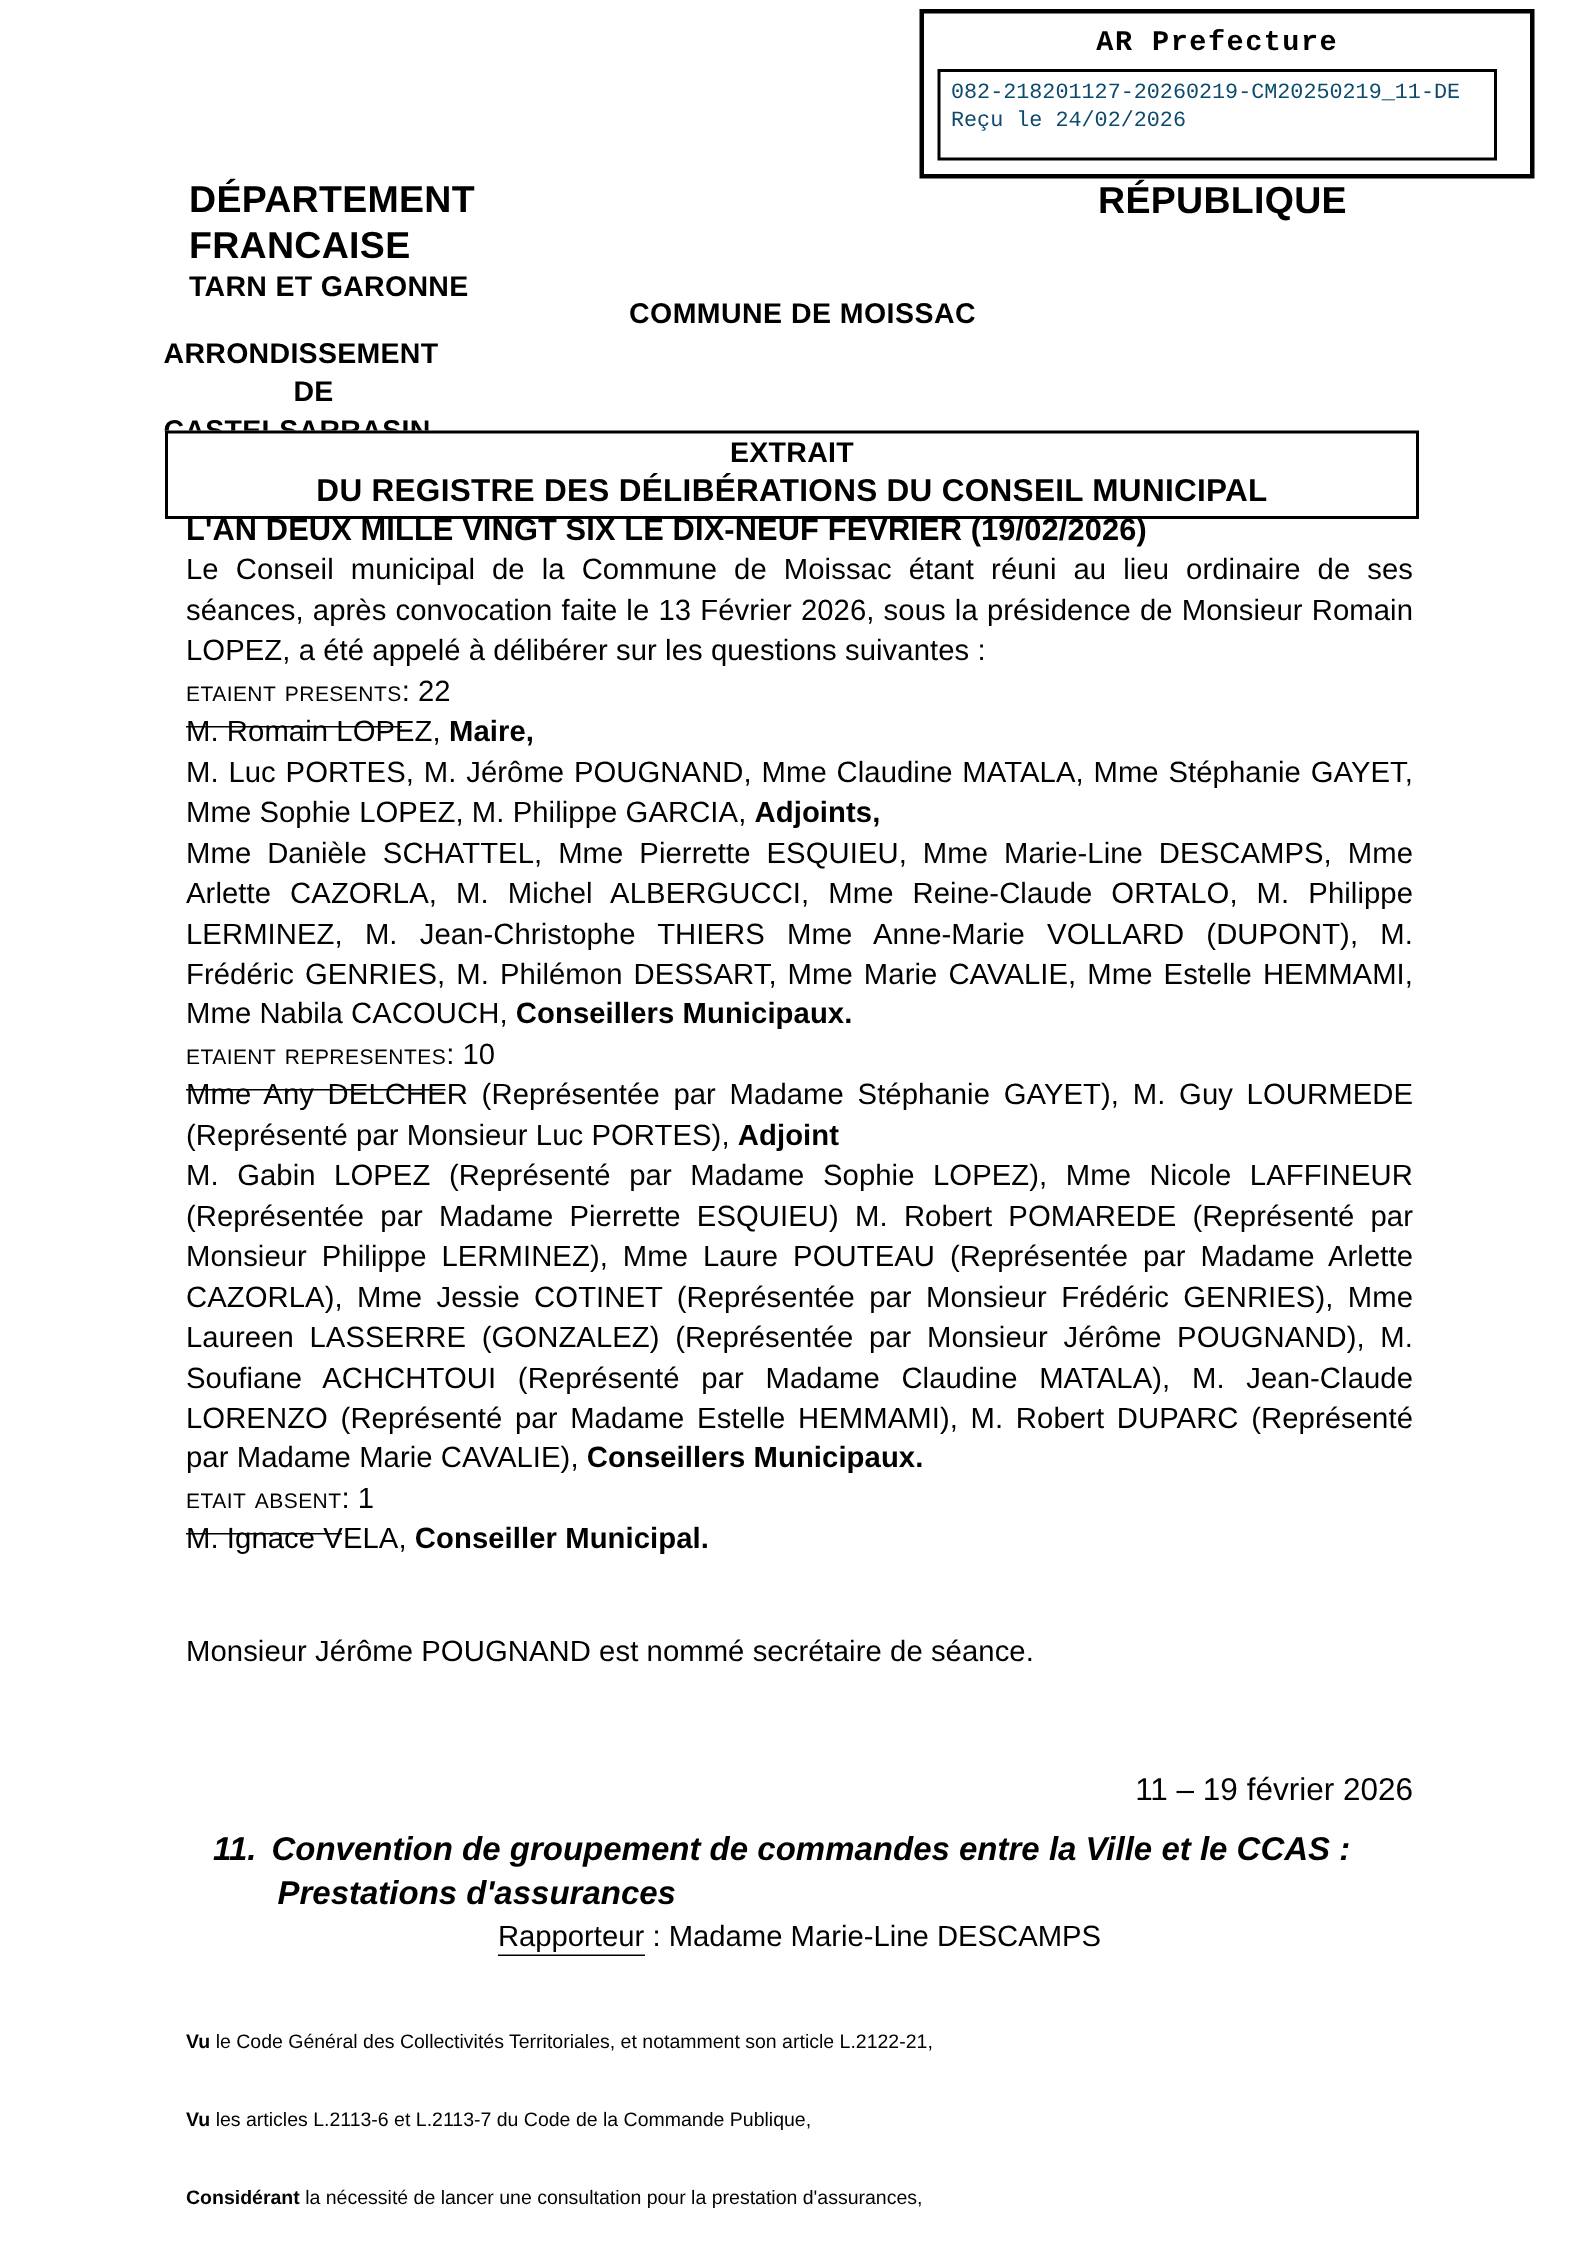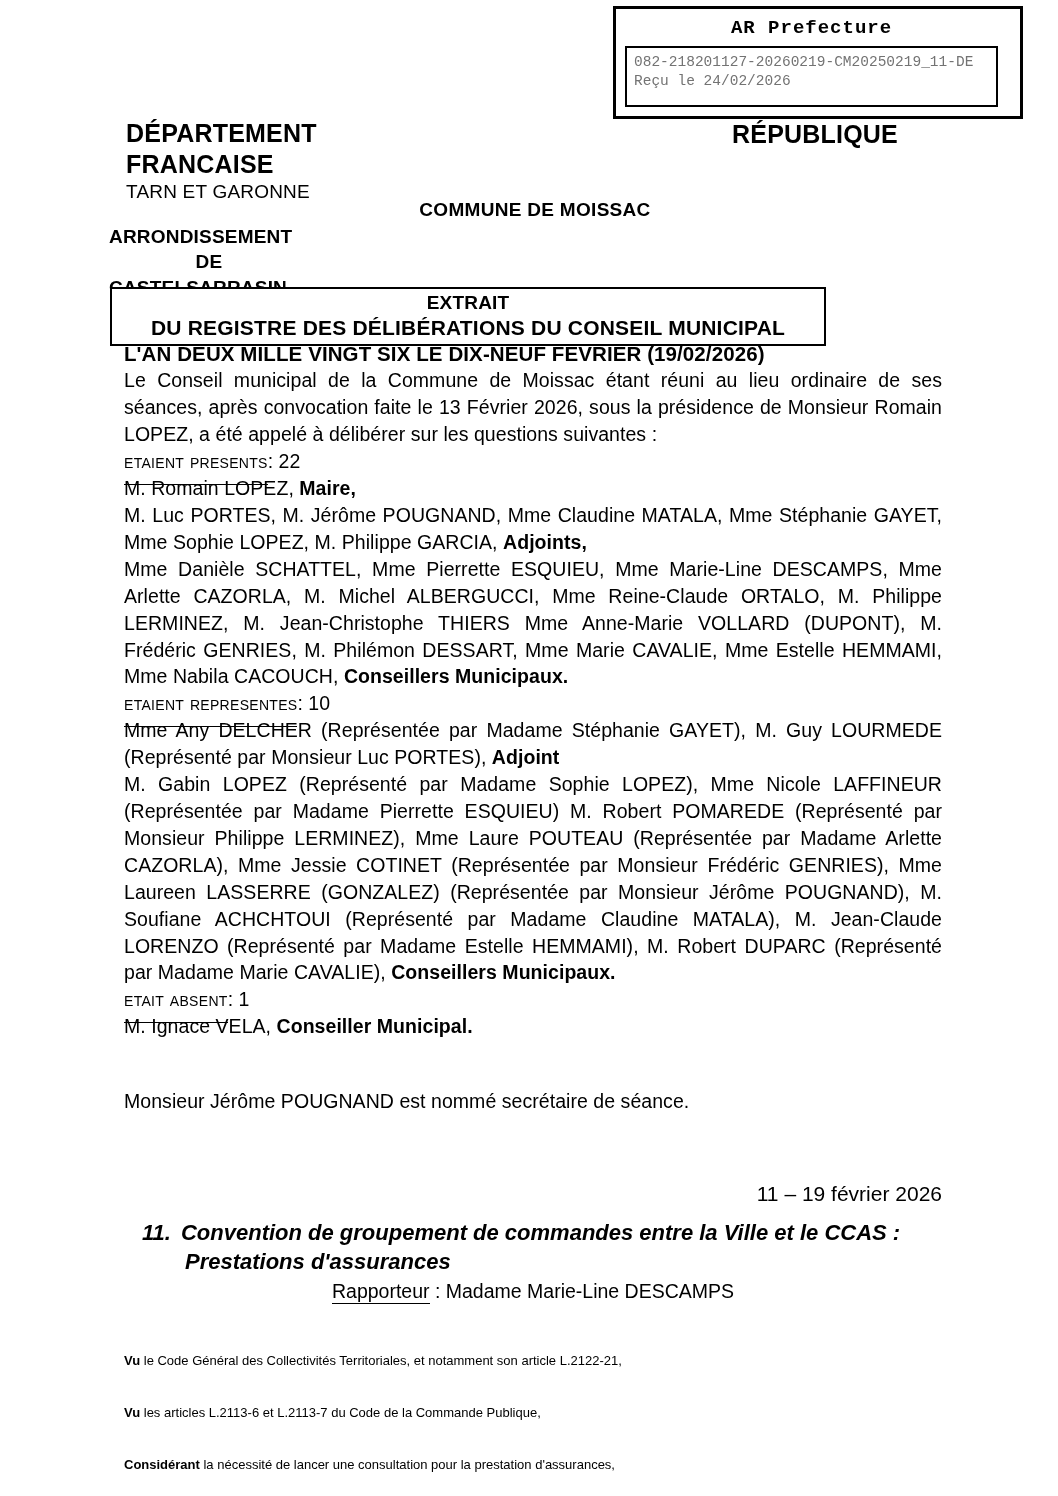--- a/index.html
+++ b/index.html
@@ -43,40 +43,40 @@
   }
   .ar-inner {
     border: 2px solid #000;
     padding: 5px 7px 14px 7px;
     box-sizing: border-box;
   }
   .ar-line {
     font-family: "Liberation Mono", monospace;
     font-size: 14.5px;
     line-height: 1.32;
-    color: #737373;
+    color: #0c4a6e;
     white-space: nowrap;
   }
 
   
   .dept-block {
     position: absolute;
     left: 126px;
     top: 118px;
     width: 330px;
   }
   .dept-l1, .dept-l2 {
     font-size: 25px;
     font-weight: bold;
     line-height: 1.24;
     letter-spacing: 0.2px;
   }
   .dept-l3 {
     font-size: 19px;
-    font-weight: normal;
+    font-weight: bold;
     line-height: 1.3;
     letter-spacing: 0.2px;
   }
   .arrond-block {
     position: absolute;
     left: 109px;
     top: 224px;
     width: 200px;
     text-align: center;
   }
@@ -107,21 +107,21 @@
     font-size: 19px;
     font-weight: bold;
     letter-spacing: 0.3px;
   }
 
   
   .extrait-box {
     position: absolute;
     left: 110px;
     top: 287px;
-    width: 716px;
+    width: 836px;
     border: 2px solid #000;
     box-sizing: border-box;
     text-align: center;
     padding: 2px 0 3px 0;
     background: #fff;
   }
   .extrait-l1 {
     font-size: 19px;
     font-weight: bold;
     line-height: 1.28;

